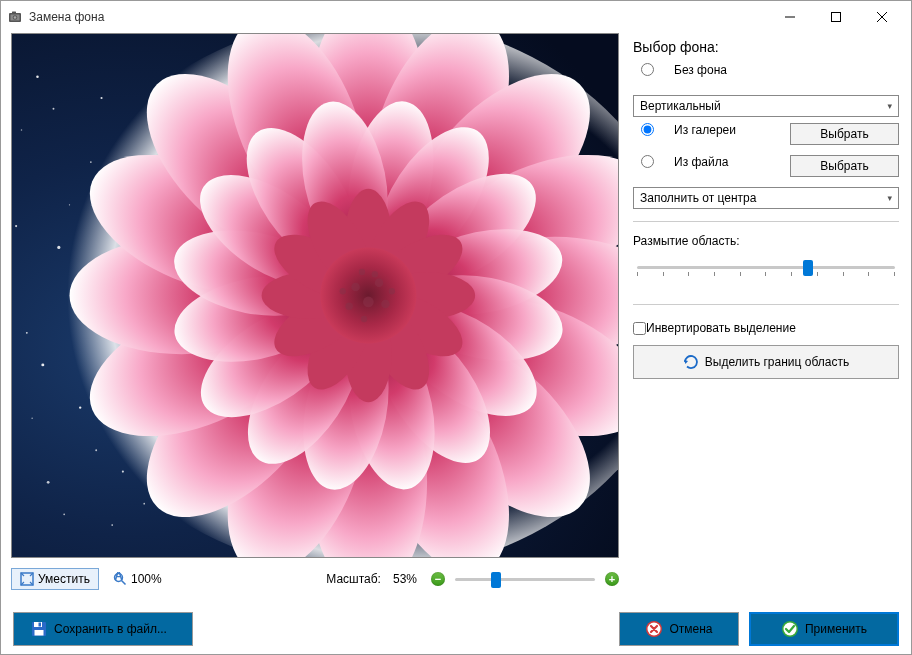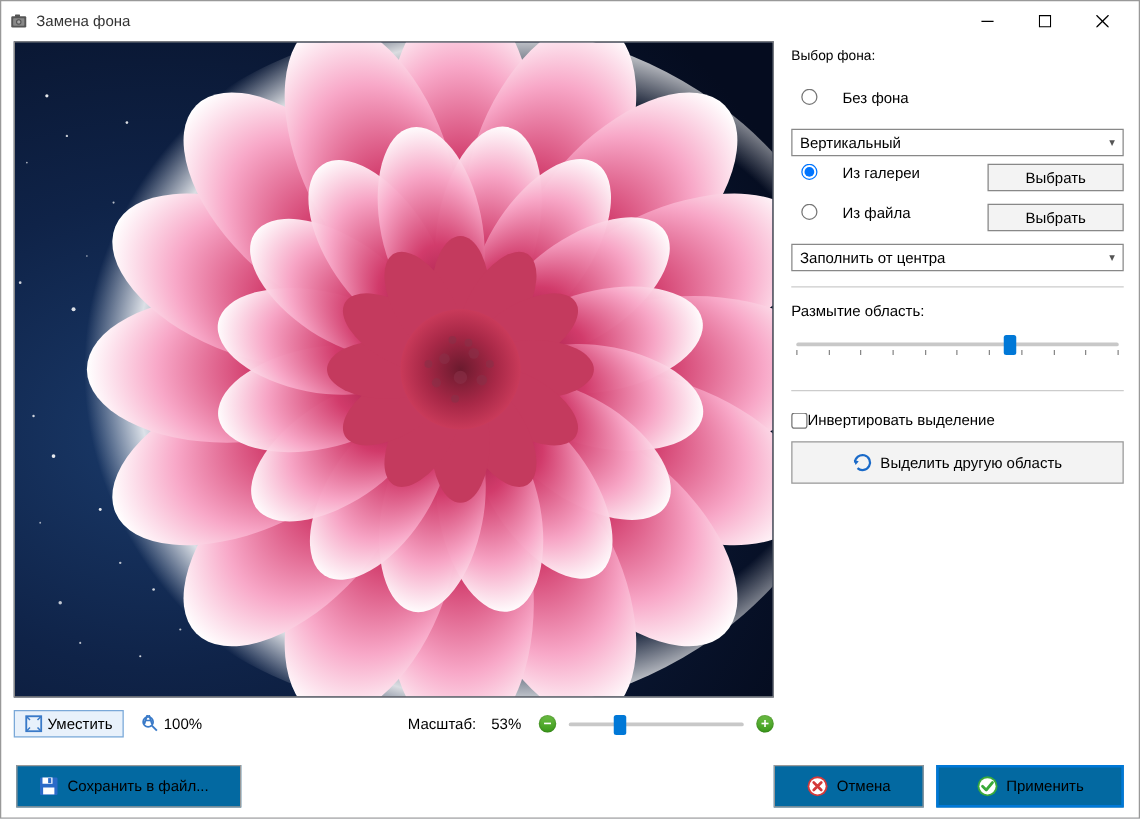--- a/index.html
+++ b/index.html
@@ -25,21 +25,21 @@
     .scale-label { margin-left: auto; margin-right: 6px; }
     .scale-val { margin-right: 8px; }
     .zoom-minus, .zoom-plus { width: 14px; height: 14px; border-radius: 50%; display: flex; align-items: center; justify-content: center; cursor: pointer; color: #fff; font-weight: bold; font-size: 11px; line-height: 1; }
     .zoom-minus { background: linear-gradient(#6dbe45, #3a9a1a); box-shadow: inset 0 0 2px rgba(0,0,0,0.3); }
     .zoom-plus { background: linear-gradient(#6dbe45, #3a9a1a); box-shadow: inset 0 0 2px rgba(0,0,0,0.3); }
     .zoom-slider-wrap { width: 140px; height: 20px; position: relative; margin: 0 4px; }
     .zoom-track { position: absolute; top: 9px; left: 0; right: 0; height: 3px; background: #c8c8c8; border-radius: 2px; }
     .zoom-thumb { position: absolute; top: 3px; width: 10px; height: 16px; background: #0078d7; border-radius: 2px; cursor: pointer; }
     
     .right-panel { width: 282px; padding: 6px 12px 10px 4px; display: flex; flex-direction: column; gap: 6px; }
-    .section-title { font-size: 11px; margin-bottom: 14px; }
+    .section-title { font-size: 14px; margin-bottom: 2px; }
     .option-row { display: flex; align-items: flex-start; height: 26px; gap: 16px; }
     .option-row input[type=radio] { margin: 0 4px 0 8px; cursor: pointer; }
     .option-row label { cursor: pointer; flex: 0 0 auto; width: 100px; }
     .color-swatch { flex: 1; height: 20px; border: 1px solid #888; background: #fff; cursor: pointer; }
     .grad-swatches { flex: 1; display: flex; gap: 4px; }
     .grad-swatch { flex: 1; height: 20px; border: 1px solid #888; cursor: pointer; }
     .grad-a { background: #3a9eff; }
     .grad-b { background: #f56cdb; }
     .select-box { width: 100%; height: 22px; border: 1px solid #888; background: #fff; padding: 0 6px; display: flex; align-items: center; justify-content: space-between; cursor: pointer; }
     .select-box .chev { font-size: 9px; color: #555; }
@@ -309,21 +309,21 @@
       <div class="checkbox-row">
         <input type="checkbox" style="">
         <label>Инвертировать выделение</label>
       </div>
 
       <div class="select-other-btn">
         <svg viewBox="0 0 16 16">
             <path d="M 2 8 A 6 6 0 1 1 4 12.5" fill="none" stroke="#1a6ac8" stroke-width="1.8"></path>
             <polygon points="1,6 5,7 2.5,10" fill="#1a6ac8"></polygon>
           </svg>
-        <span>Выделить другую область</span>
+        <span>Выделить границ область</span>
       </div>
     </div>
   </div>
 
   <div class="bottom-bar">
     <div class="big-btn save-btn">
       <svg viewBox="0 0 18 18">
           <rect x="2" y="2" width="14" height="14" rx="1" fill="#2a6ac8"></rect>
           <rect x="4" y="2" width="8" height="5" fill="#fff"></rect>
           <rect x="8.5" y="2.5" width="2.5" height="4" fill="#2a6ac8"></rect>

